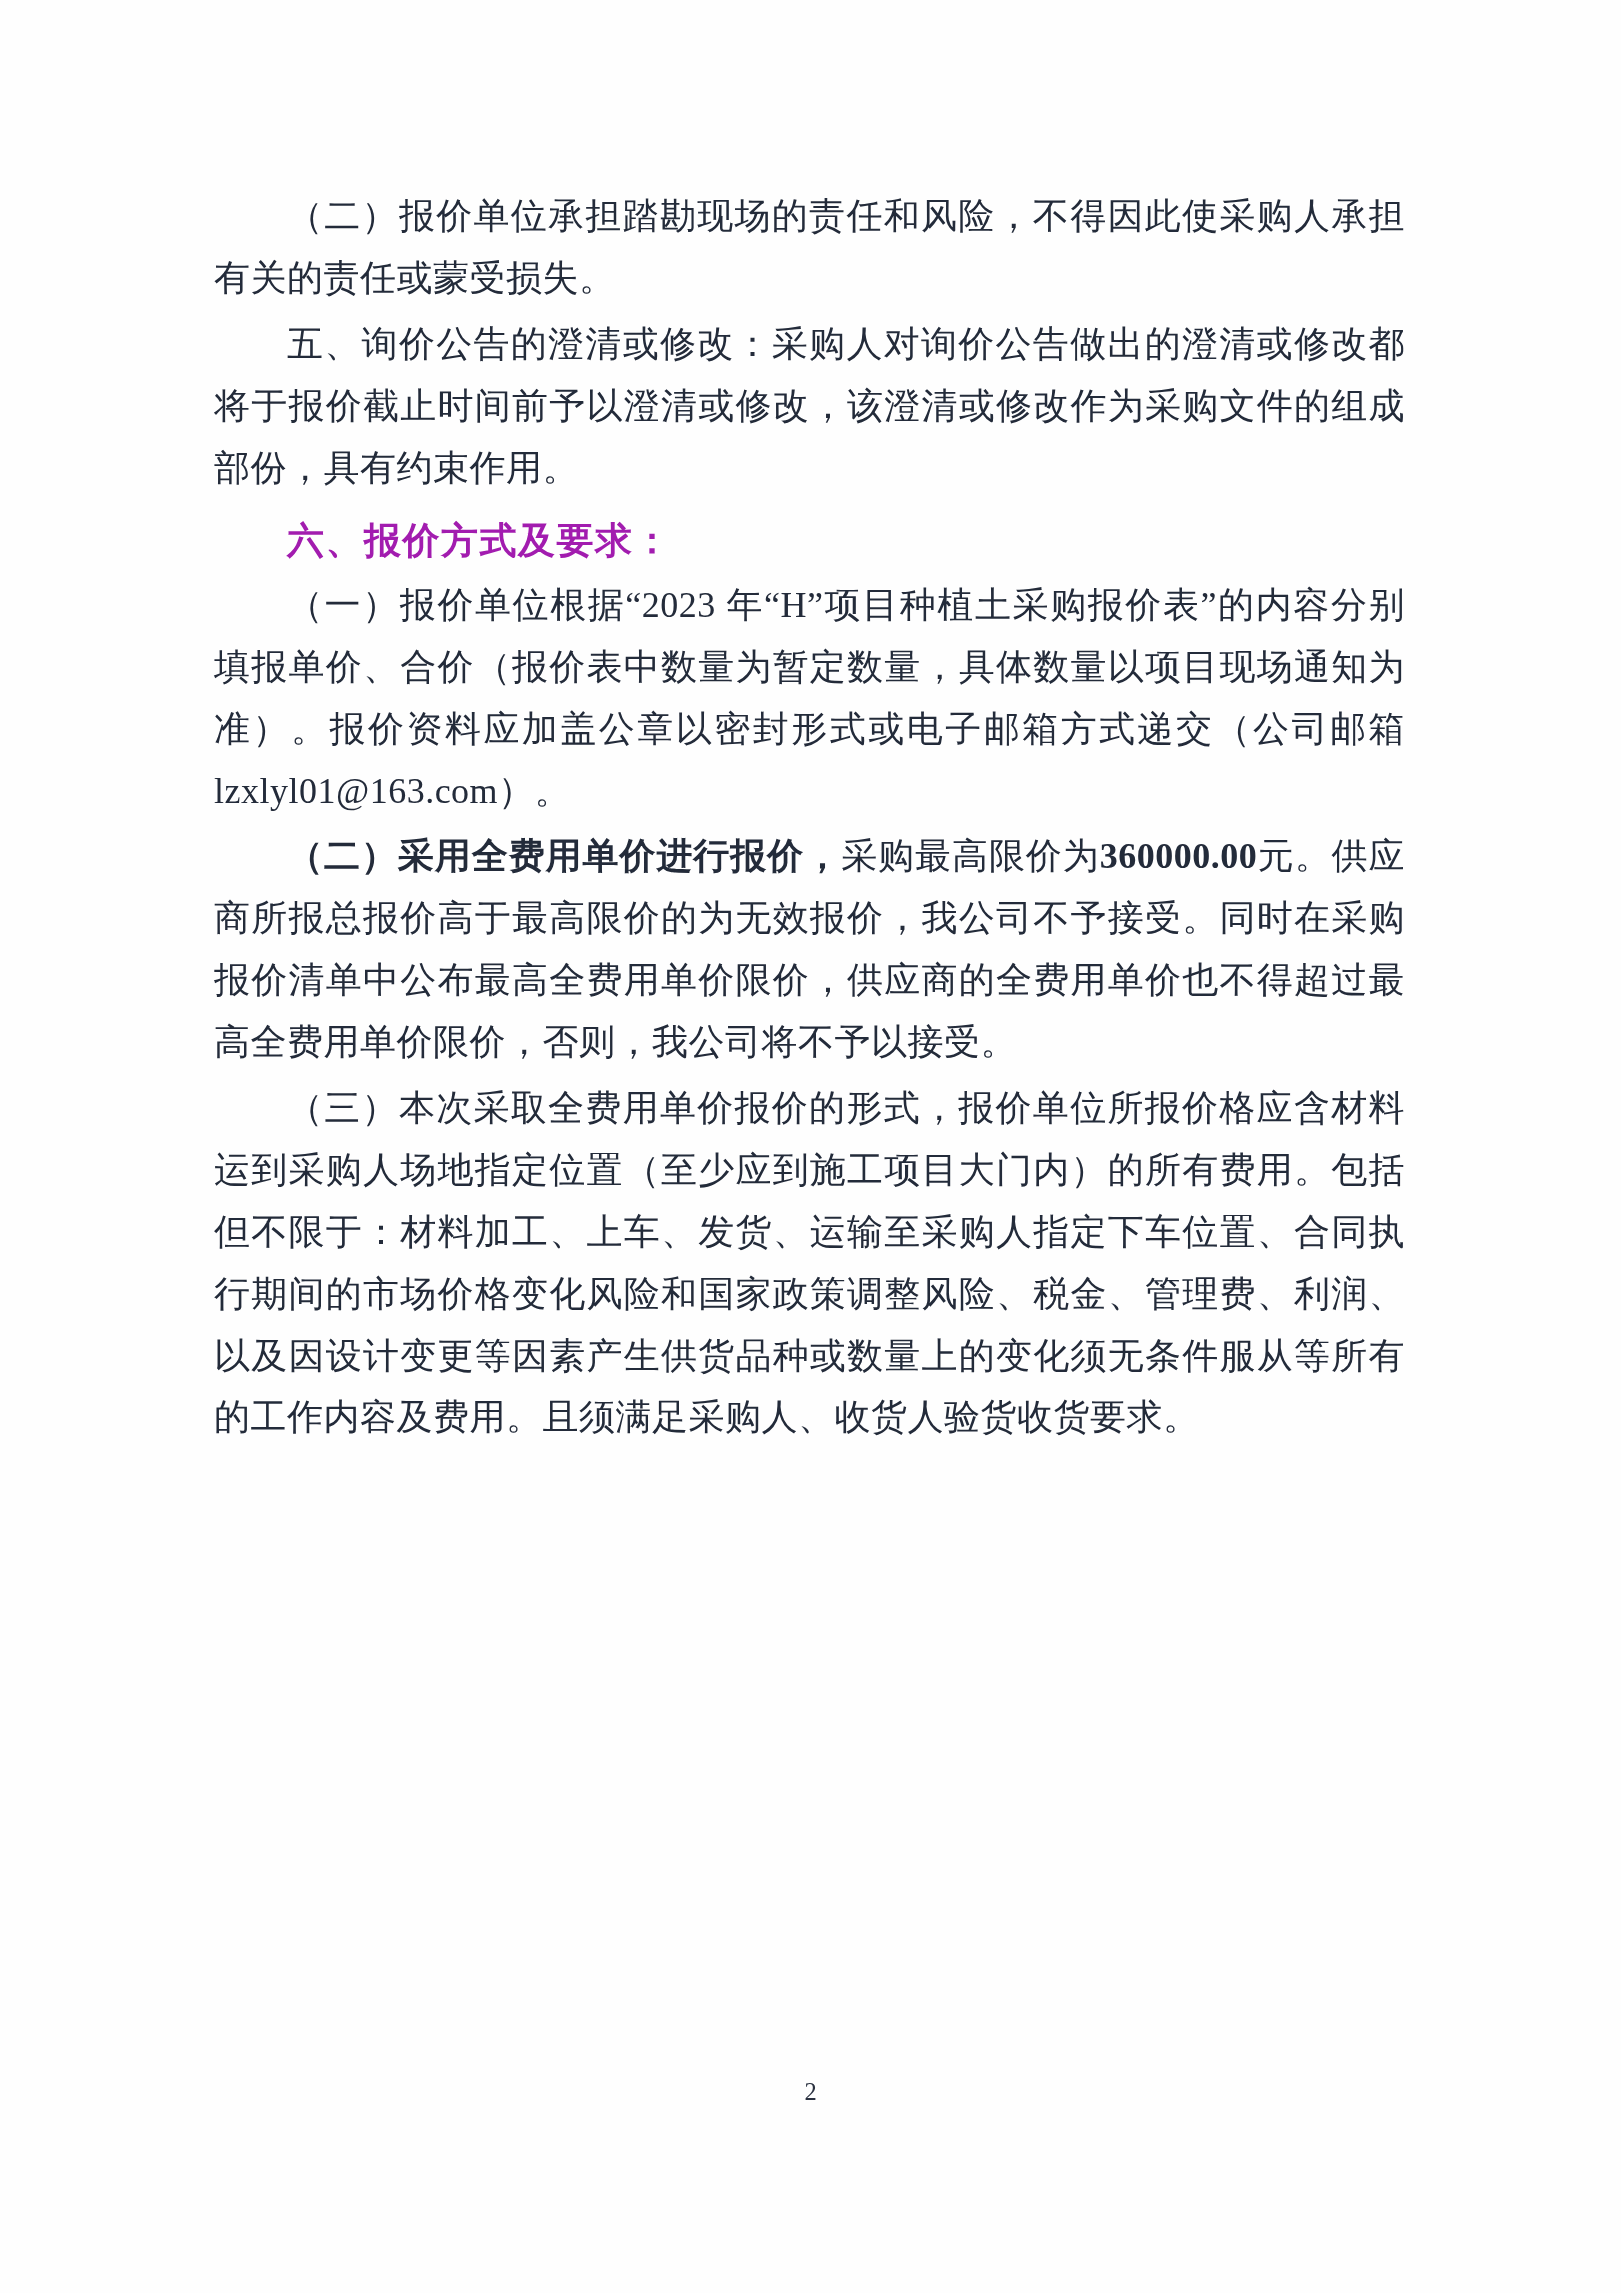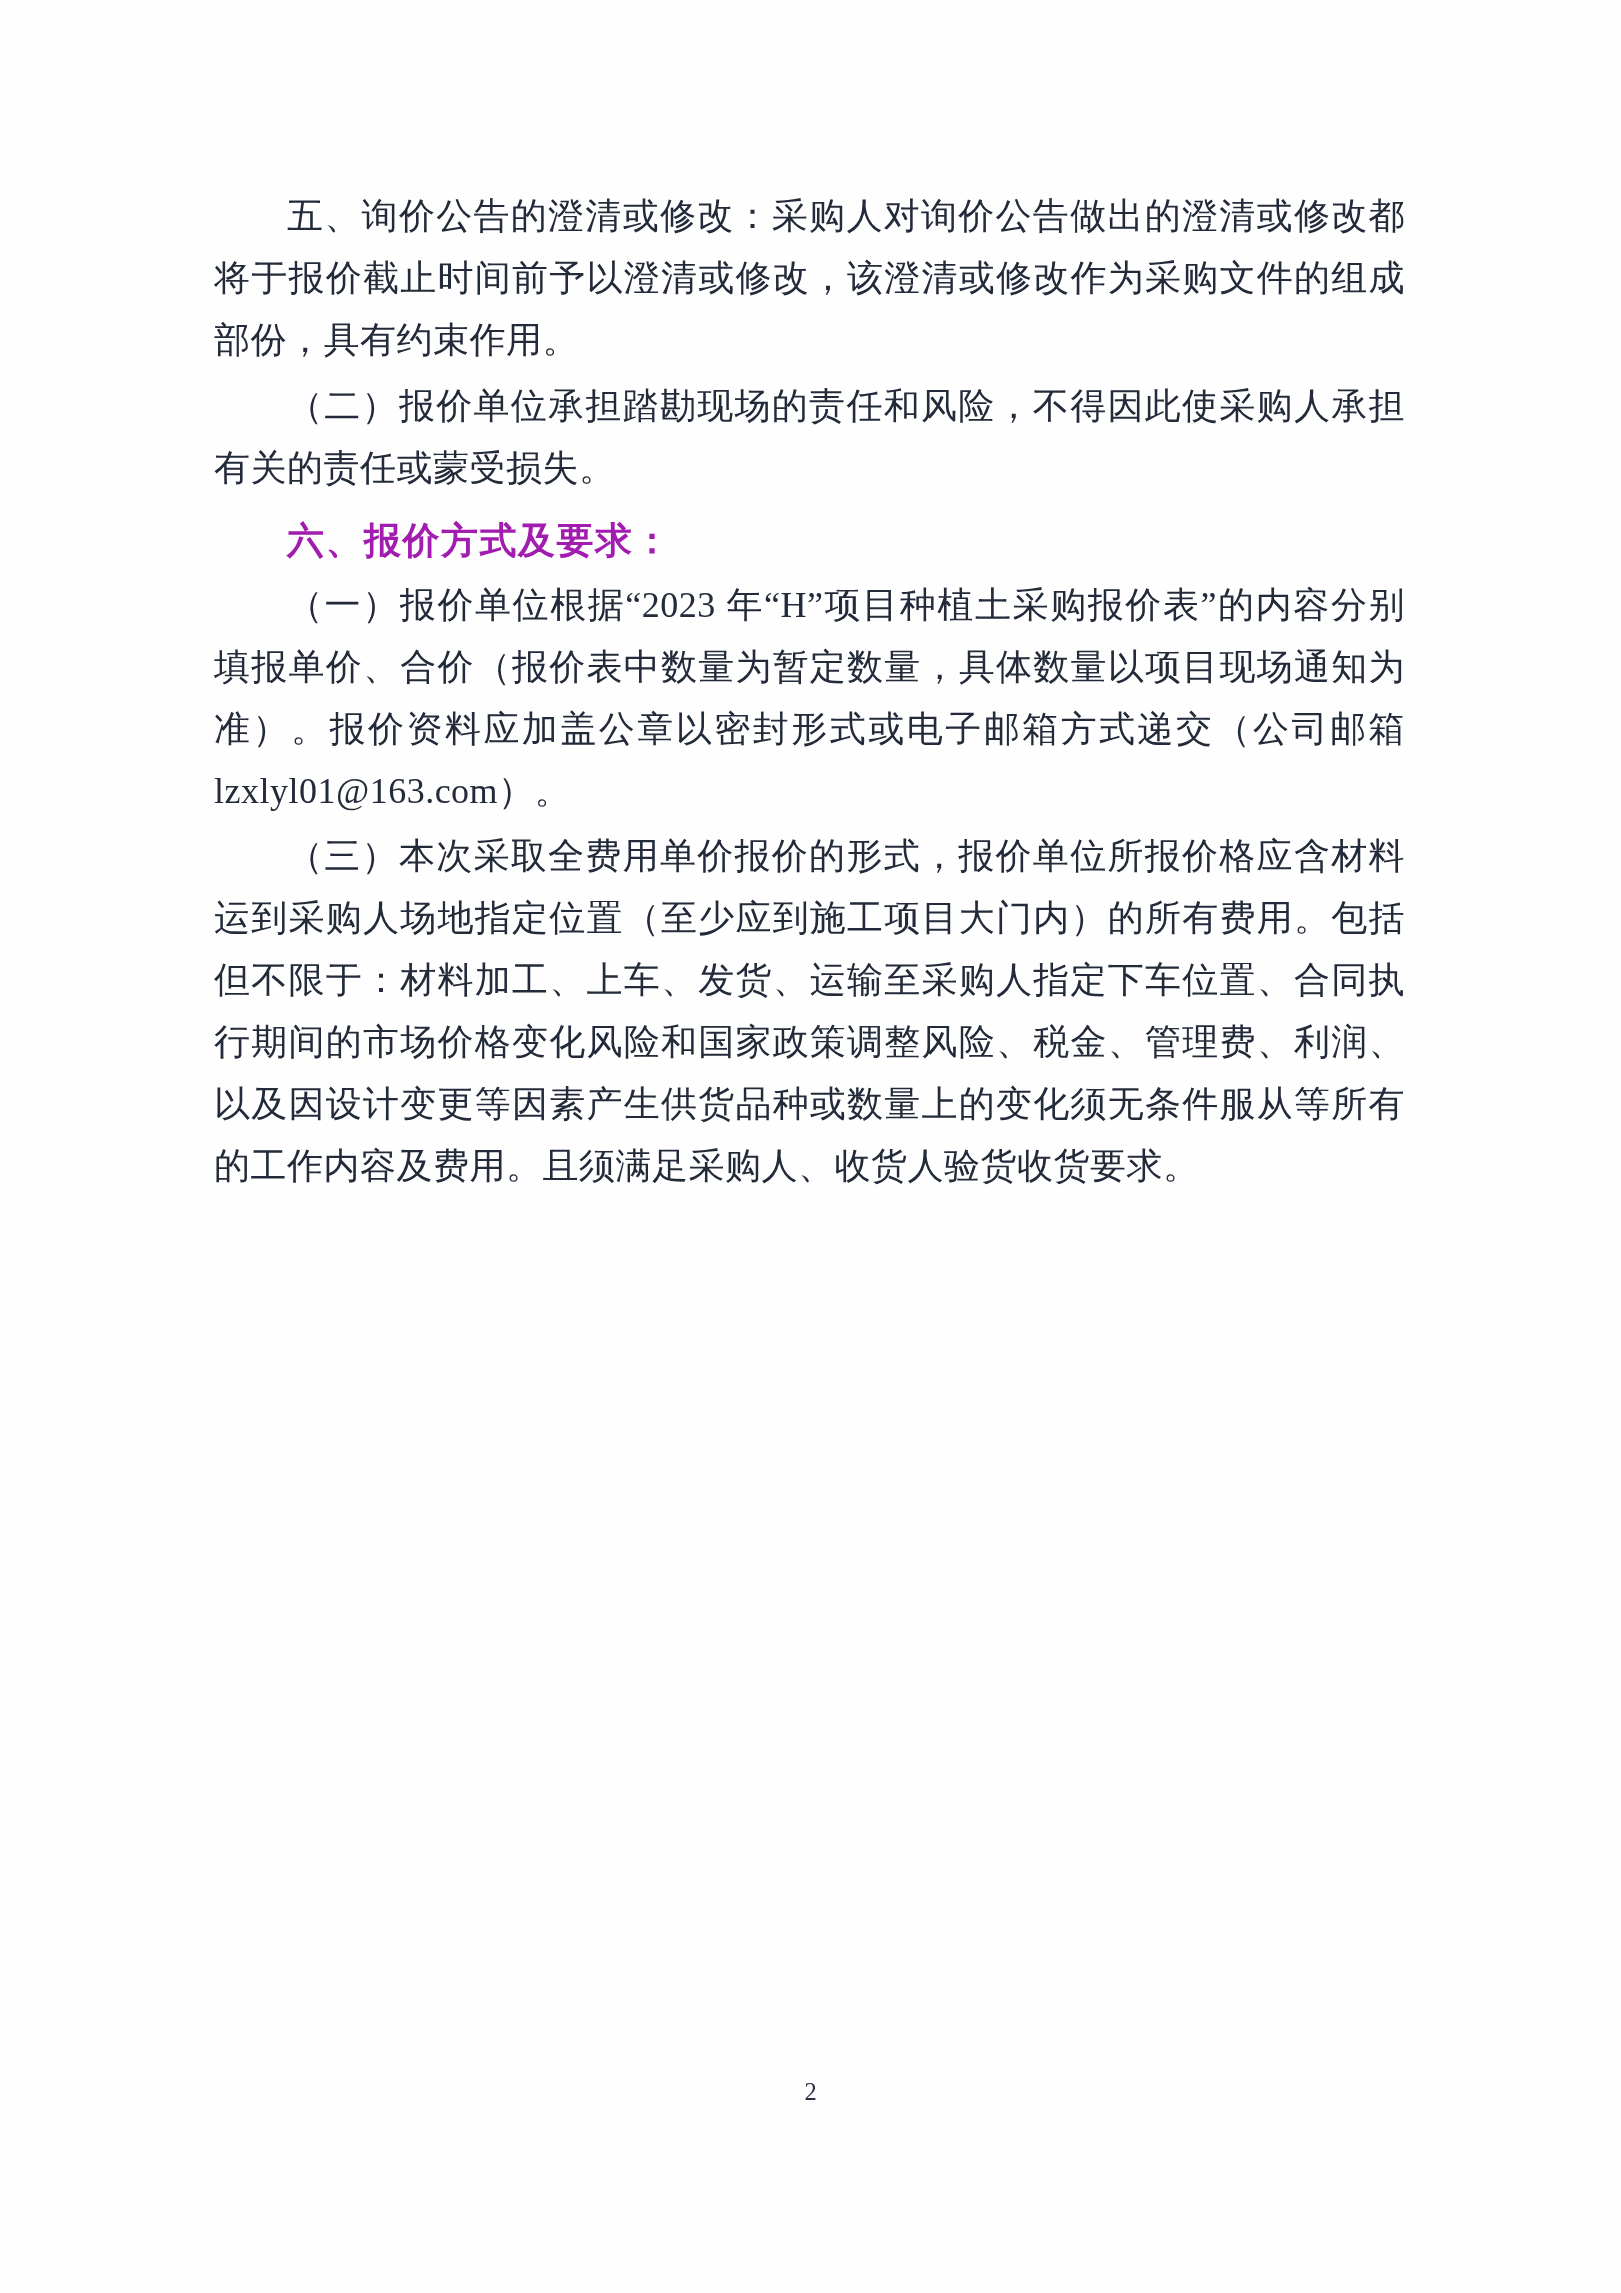--- a/index.html
+++ b/index.html
@@ -58,28 +58,29 @@
   .latin {
     font-family: "Liberation Serif", serif;
   }
 </style>
 </head>
 <body>
 
 <div class="page">
   <div class="content">
 
+    <p class="para indent">（二）报价单位承担踏勘现场的责任和风险，不得因此使采购人承担有关的责任或蒙受损失。</p>
+
     <p class="para indent">五、询价公告的澄清或修改：采购人对询价公告做出的澄清或修改都将于报价截止时间前予以澄清或修改，该澄清或修改作为采购文件的组成部份，具有约束作用。</p>
-
-    <p class="para indent">（二）报价单位承担踏勘现场的责任和风险，不得因此使采购人承担有关的责任或蒙受损失。</p>
 
     <div class="heading">六、报价方式及要求：</div>
 
     <p class="para indent">（一）报价单位根据“2023 年“H”项目种植土采购报价表”的内容分别填报单价、合价（报价表中数量为暂定数量，具体数量以项目现场通知为准）。报价资料应加盖公章以密封形式或电子邮箱方式递交（公司邮箱 lzxlyl01@163.com）。</p>
 
+    <p class="para indent"><span class="strong-inline">（二）采用全费用单价进行报价，</span><span>采购最高限价为</span><span class="strong-inline latin">360000.00</span><span>元。供应商所报总报价高于最高限价的为无效报价，我公司不予接受。同时在采购报价清单中公布最高全费用单价限价，供应商的全费用单价也不得超过最高全费用单价限价，否则，我公司将不予以接受。</span></p>
 
     <p class="para indent">（三）本次采取全费用单价报价的形式，报价单位所报价格应含材料运到采购人场地指定位置（至少应到施工项目大门内）的所有费用。包括但不限于：材料加工、上车、发货、运输至采购人指定下车位置、合同执行期间的市场价格变化风险和国家政策调整风险、税金、管理费、利润、以及因设计变更等因素产生供货品种或数量上的变化须无条件服从等所有的工作内容及费用。且须满足采购人、收货人验货收货要求。</p>
 
   </div>
 
   <div class="page-number">2</div>
 </div>
 
 
 </body></html>

